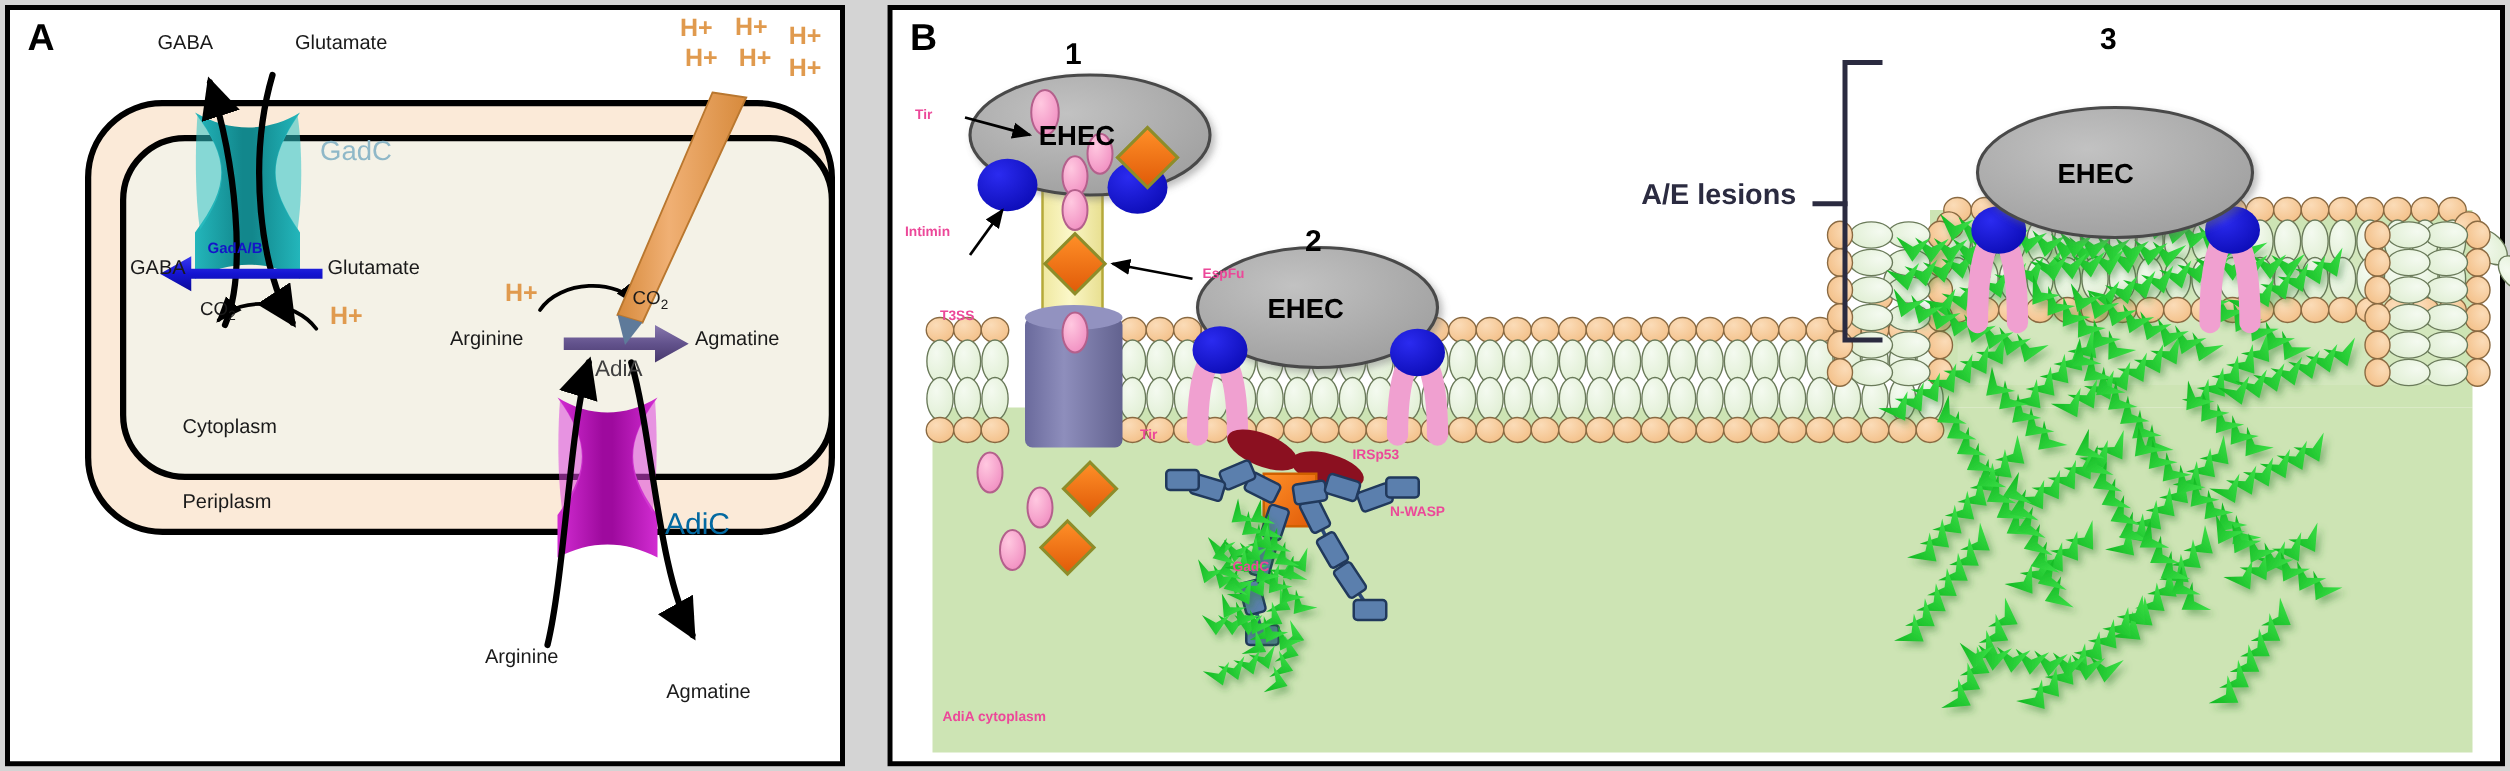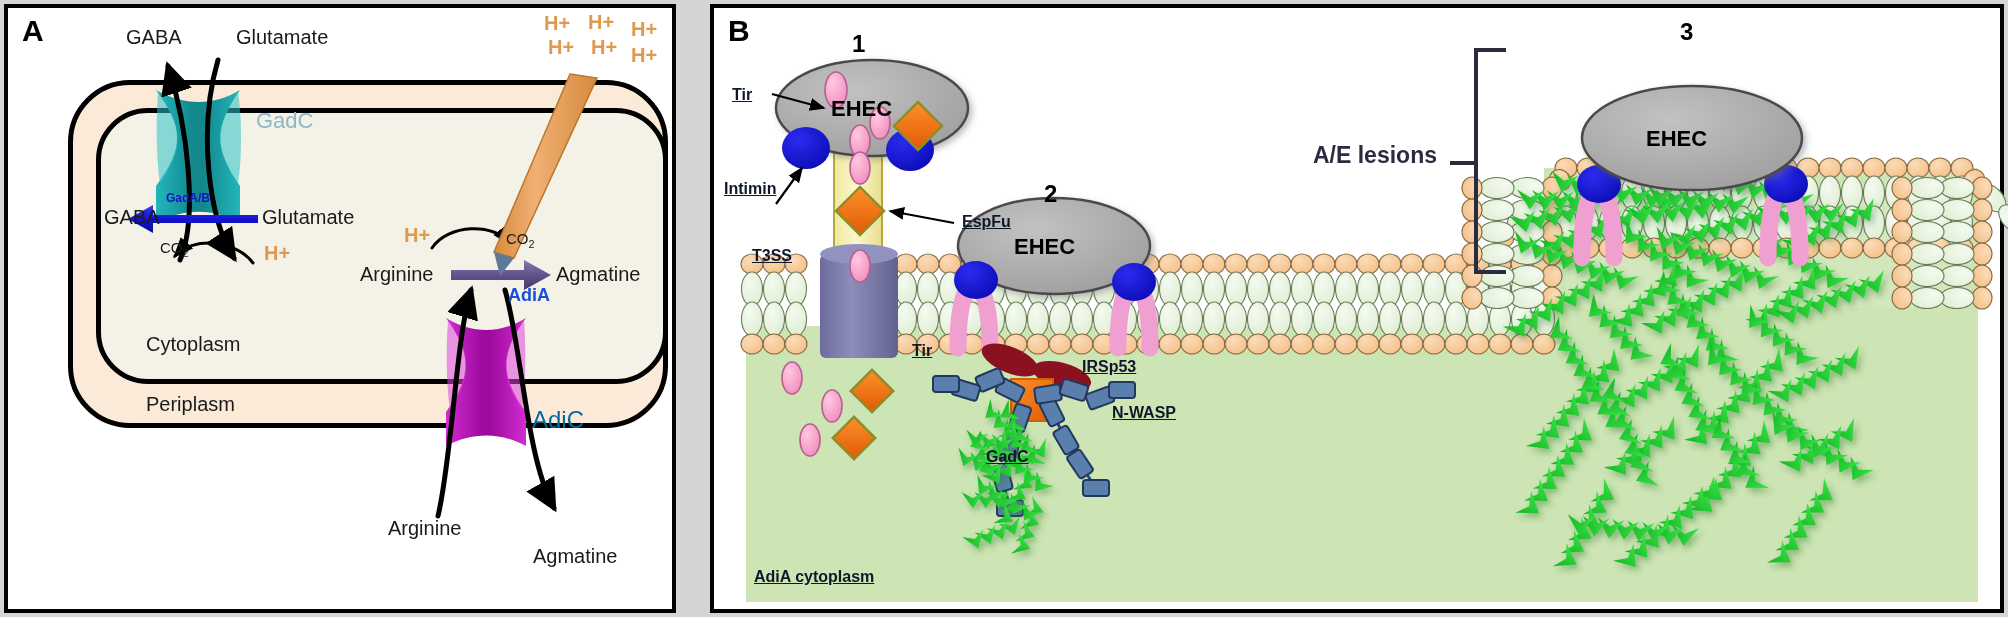--- a/index.html
+++ b/index.html
@@ -47,21 +47,21 @@
     position: absolute;
     left: 88px; top: 100px;
     width: 572px; height: 276px;
     border: 5px solid #000;
     border-radius: 52px;
     background: #f4f2e7;
   }
   .labelA {
     position: absolute;
     color: #1a1a1a;
-    font-size: 20px;
+    font-size: 16px;
     white-space: nowrap;
     z-index: 25;
   }
   .labelA.small { font-size: 15px; }
   .sub { font-size: 0.72em; vertical-align: sub; }
   .hplus {
     position: absolute;
     color: #e09a4e;
     font-weight: bold;
     font-size: 20px;
@@ -81,38 +81,36 @@
   }
   .gadab-name {
     position: absolute;
     color: #1414c8;
     font-weight: bold;
     font-size: 12px;
     z-index: 27;
   }
   .adia-name {
     position: absolute;
-    color: #1d4ed8;
-    font-weight: bold;
+    color: #404040;
+    font-weight: normal;
     font-size: 18px;
     z-index: 27;
-    margin-left: 32px;
   }
   .svgA { position: absolute; left: 0; top: 0; width: 672px; height: 609px; z-index: 20; pointer-events: none; }
 
   
   .svgB { position: absolute; left: 0; top: 0; width: 1294px; height: 609px; }
   .labelB {
     position: absolute;
-    color: #0f172a;
+    color: #ec4899;
     font-weight: bold;
-    font-size: 16px;
+    font-size: 11px;
     white-space: nowrap;
     z-index: 60;
-    text-decoration: underline;
   }
   .stage-num {
     position: absolute;
     color: #000;
     font-weight: bold;
     font-size: 24px;
     z-index: 60;
   }
   .ehec-name {
     position: absolute;

